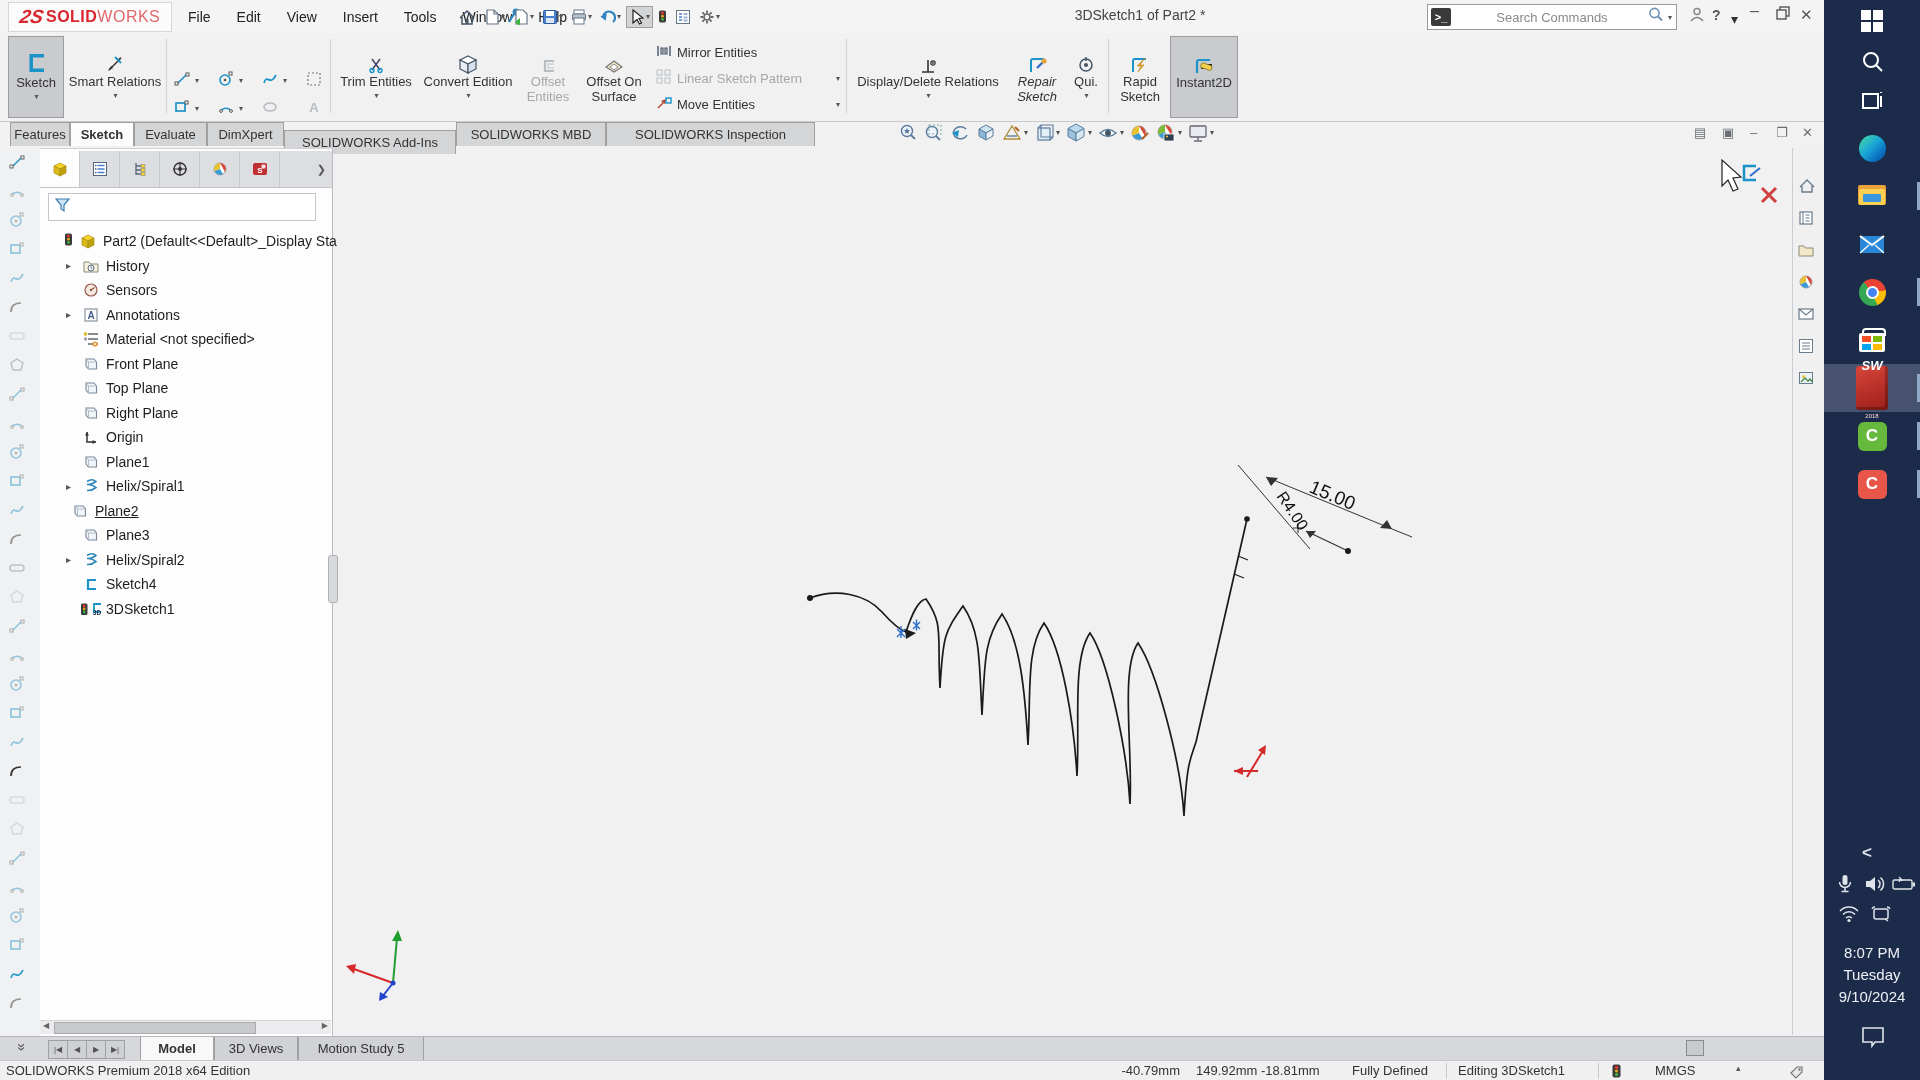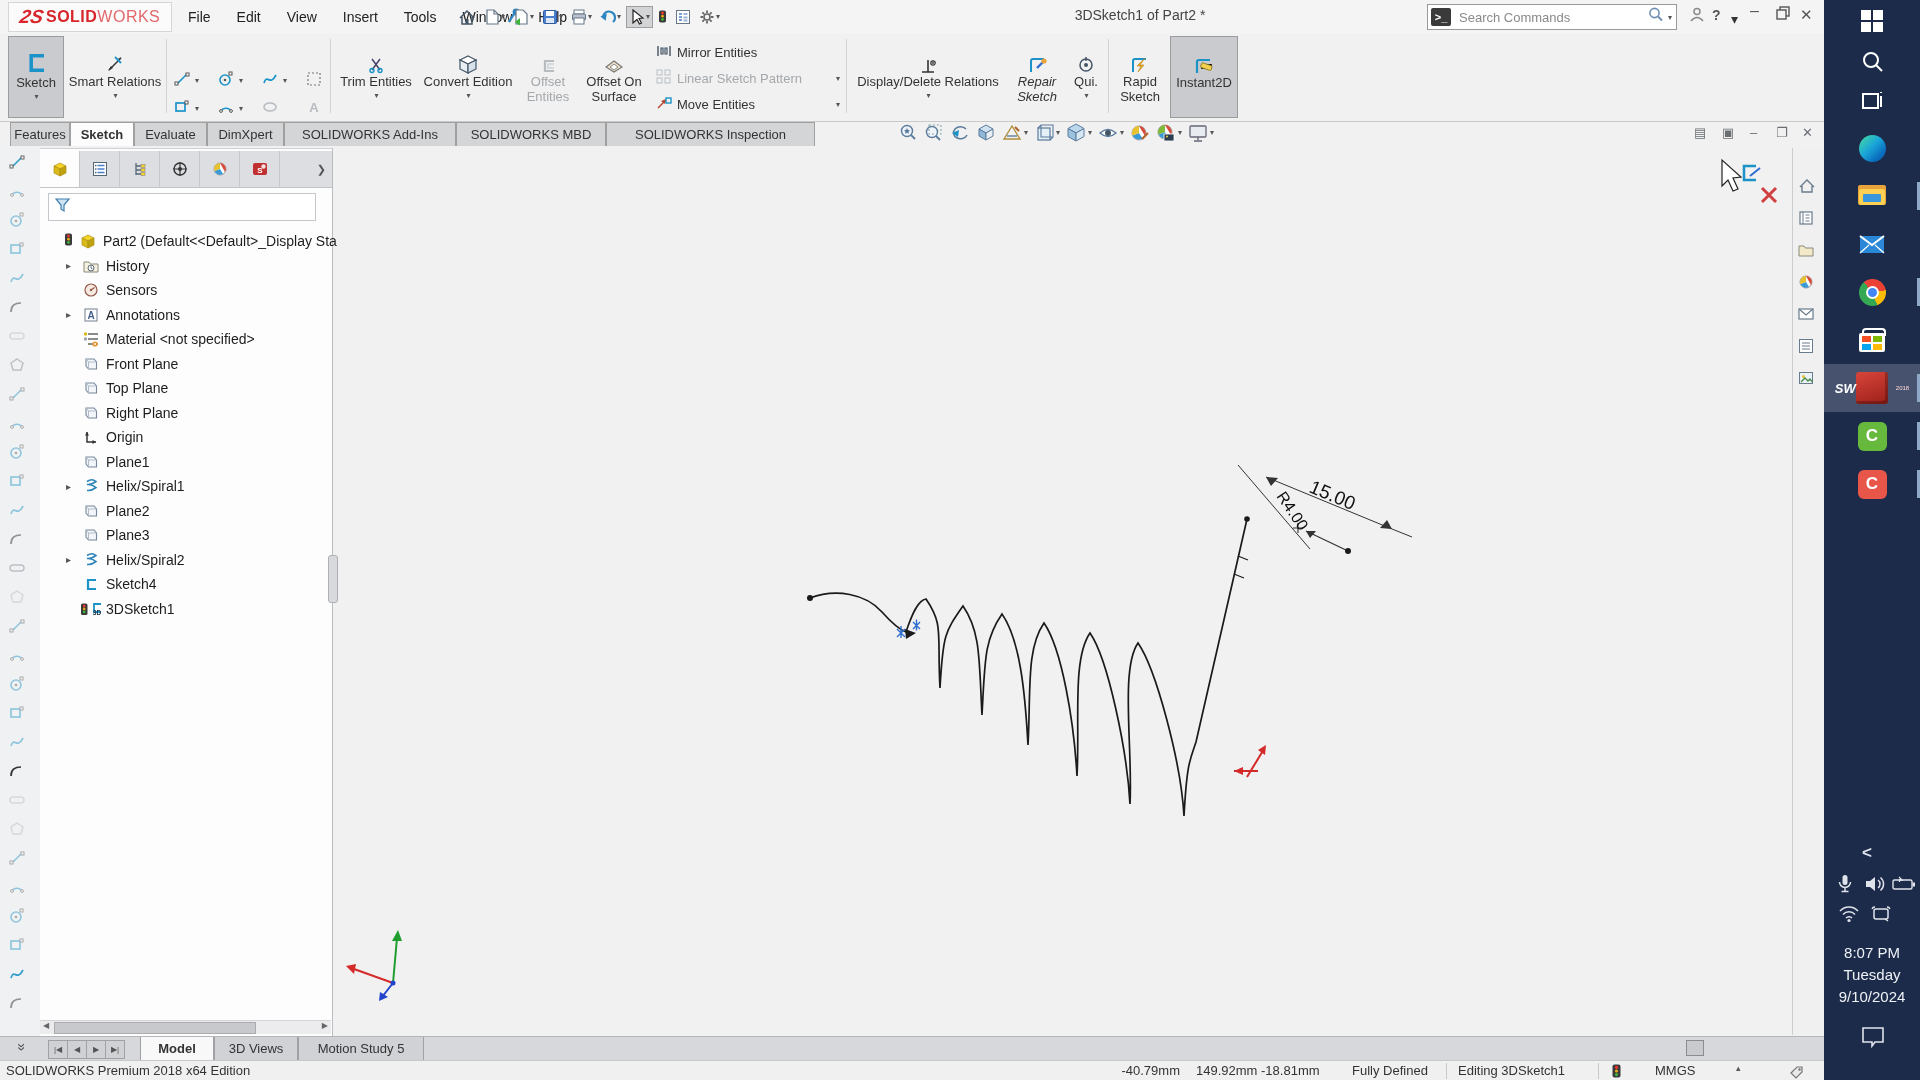--- a/index.html
+++ b/index.html
@@ -17,21 +17,21 @@
   .menu-item{padding:4px 10px;font-size:14px;color:#222;cursor:default;}
   #qat{position:absolute;left:455px;top:0;height:33px;display:flex;align-items:center;gap:2px;}
   .qbtn{display:flex;align-items:center;padding:2px 2px;border:1px solid transparent;}
   .qbtn.pressed{background:#d2d4d6;border:1px solid #9c9ea0;}
   .dd{font-size:8px;color:#555;margin-left:1px;}
   .dd::after{content:"▾";}
   #doc-title{position:absolute;left:1000px;top:7px;width:280px;text-align:center;font-size:14px;color:#444;}
   #searchbox{position:absolute;left:1427px;top:4px;width:248px;height:24px;background:#fff;border:1px solid #9a9a9a;display:flex;align-items:center;}
   #searchbox .scope{width:20px;height:18px;background:#3a3a3a;color:#fff;font-size:11px;font-weight:bold;
      display:flex;align-items:center;justify-content:center;margin:0 6px 0 3px;border-radius:2px;}
-  #searchbox input{flex:1;border:none;outline:none;font-size:13px;color:#333;background:transparent;}
+  #searchbox input{flex:1;border:none;outline:none;font-size:13px;color:#333;background:transparent;text-align:center;}
   #searchbox input::placeholder{color:#8a8a8a;}
   .winctl{position:absolute;top:6px;font-size:14px;color:#333;}
   
   #ribbon{position:absolute;left:0;top:33px;width:1824px;height:88px;background:#f1f1f2;border-bottom:1px solid #c9c9c9;}
   .rib-label{font-size:13px;color:#333;text-align:center;line-height:15px;}
   .rib-label.dis{color:#a4a8ab;}
   .bigbtn{position:absolute;top:3px;height:80px;display:flex;flex-direction:column;align-items:center;justify-content:flex-start;}
   .bigbtn .ic{height:38px;display:flex;align-items:flex-end;justify-content:center;}
   .pressedbox{background:#c9cbce;border:1px solid #9a9c9e;}
   .vsep{position:absolute;top:6px;height:74px;width:1px;background:#d2d2d3;}
@@ -505,21 +505,21 @@
       </div>
     <span class="docctl" style="left:1694px;">▤</span>
     <span class="docctl" style="left:1722px;">▣</span>
     <span class="docctl" style="left:1750px;">‒</span>
     <span class="docctl" style="left:1776px;">❐</span>
     <span class="docctl" style="left:1802px;">✕</span>
   <div class="ctab" style="left:10px;width:58px;">Features</div>
       <div class="ctab active" style="left:70px;width:62px;">Sketch</div>
       <div class="ctab" style="left:134px;width:71px;">Evaluate</div>
       <div class="ctab" style="left:207px;width:75px;">DimXpert</div>
-      <div class="ctab" style="left:284px;width:170px;">SOLIDWORKS Add-Ins</div>
+      <div class="ctab" style="left:284px;width:170px;margin-top:8px;">SOLIDWORKS Add-Ins</div>
       <div class="ctab" style="left:456px;width:148px;">SOLIDWORKS MBD</div>
       <div class="ctab" style="left:606px;width:207px;">SOLIDWORKS Inspection</div>
     </div>
 
   <div id="leftstrip">
       <span class="lsic" style="top:6px;opacity:0.9;"><svg width="16" height="16" viewBox="0 0 16 16">
           <path d="M3 13 L13 3" stroke="#1b93c8" stroke-width="1.6"></path>
           <rect x="1" y="11" width="3" height="3" fill="#fff" stroke="#555"></rect>
           <rect x="12" y="2" width="3" height="3" fill="#fff" stroke="#555"></rect>
         </svg></span>
@@ -812,21 +812,21 @@
         </div>
         <div class="trow" style="left:26px;top:245px;">
           <span class="texp">▸</span>
           <span style="display:inline-flex;width:18px;justify-content:center;">
             <svg width="15" height="16" viewBox="0 0 15 16">
               <path d="M3 3.5 q5 -3.5 9 0 q-4.5 3.5 -9 3 q5 -.5 9 3 q-4.5 3.5 -9 3" fill="none" stroke="#2e86b8" stroke-width="1.6"></path>
             </svg>
           </span>
           <span>Helix/Spiral1</span>
         </div>
-        <div class="trow" style="left:26px;top:269.5px;">
+        <div class="trow" style="left:15px;top:269.5px;text-decoration:underline;">
           <span class="texp"></span>
           <span style="display:inline-flex;width:18px;justify-content:center;">
             <svg width="16" height="16" viewBox="0 0 16 16">
               <path d="M3 3 h8 l2.5 3 v7 h-8 L3 10 z" fill="#f2f6fa" stroke="#78879a" stroke-width="1.1"></path>
               <path d="M3 3 l2.5 3 h8 M5.5 6 v7" fill="none" stroke="#aab6c2" stroke-width=".9"></path>
             </svg>
           </span>
           <span>Plane2</span>
         </div>
         <div class="trow" style="left:26px;top:294px;">
@@ -1120,21 +1120,21 @@
         <span style="position:absolute;left:3px;top:0;width:20px;height:6px;border:2px solid #fff;border-bottom:none;border-radius:4px 4px 0 0;display:block;"></span>
         <span style="position:absolute;left:0;top:5px;width:26px;height:19px;background:#fff;border-radius:2px;display:grid;grid-template-columns:9px 9px;gap:2px;place-content:center;">
           <span style="width:9px;height:6px;background:#f25022;"></span>
           <span style="width:9px;height:6px;background:#7fba00;"></span>
           <span style="width:9px;height:6px;background:#00a4ef;"></span>
           <span style="width:9px;height:6px;background:#ffb900;"></span>
         </span>
       </span>
     </div>
     <div class="tslot active" style="top:364px;height:48px;">
-      <span style="width:32px;height:32px;background:linear-gradient(160deg,#d8453a,#9c1f1a);border-radius:3px;display:flex;align-items:center;justify-content:center;box-shadow:inset -3px -3px 0 rgba(0,0,0,.25);gap:40px;">
+      <span style="width:32px;height:44px;background:linear-gradient(160deg,#d8453a,#9c1f1a);border-radius:3px;display:flex;flex-direction:column;align-items:center;justify-content:center;box-shadow:inset -3px -3px 0 rgba(0,0,0,.25);gap:40px;">
         <b style="color:#fff;font-size:13px;font-style:italic;">SW</b>
         <span style="color:#ffd9d4;font-size:6px;">2018</span>
       </span>
       <span class="tbar" style="top:10px;height:28px;"></span>
     </div>
     <div class="tslot" style="top:412px;height:48px;">
       <span style="width:29px;height:29px;background:#67b93e;border-radius:6px;display:flex;align-items:center;justify-content:center;">
         <b style="color:#fff;font-size:17px;">C</b>
       </span>
       <span class="tbar" style="top:10px;height:28px;"></span>

